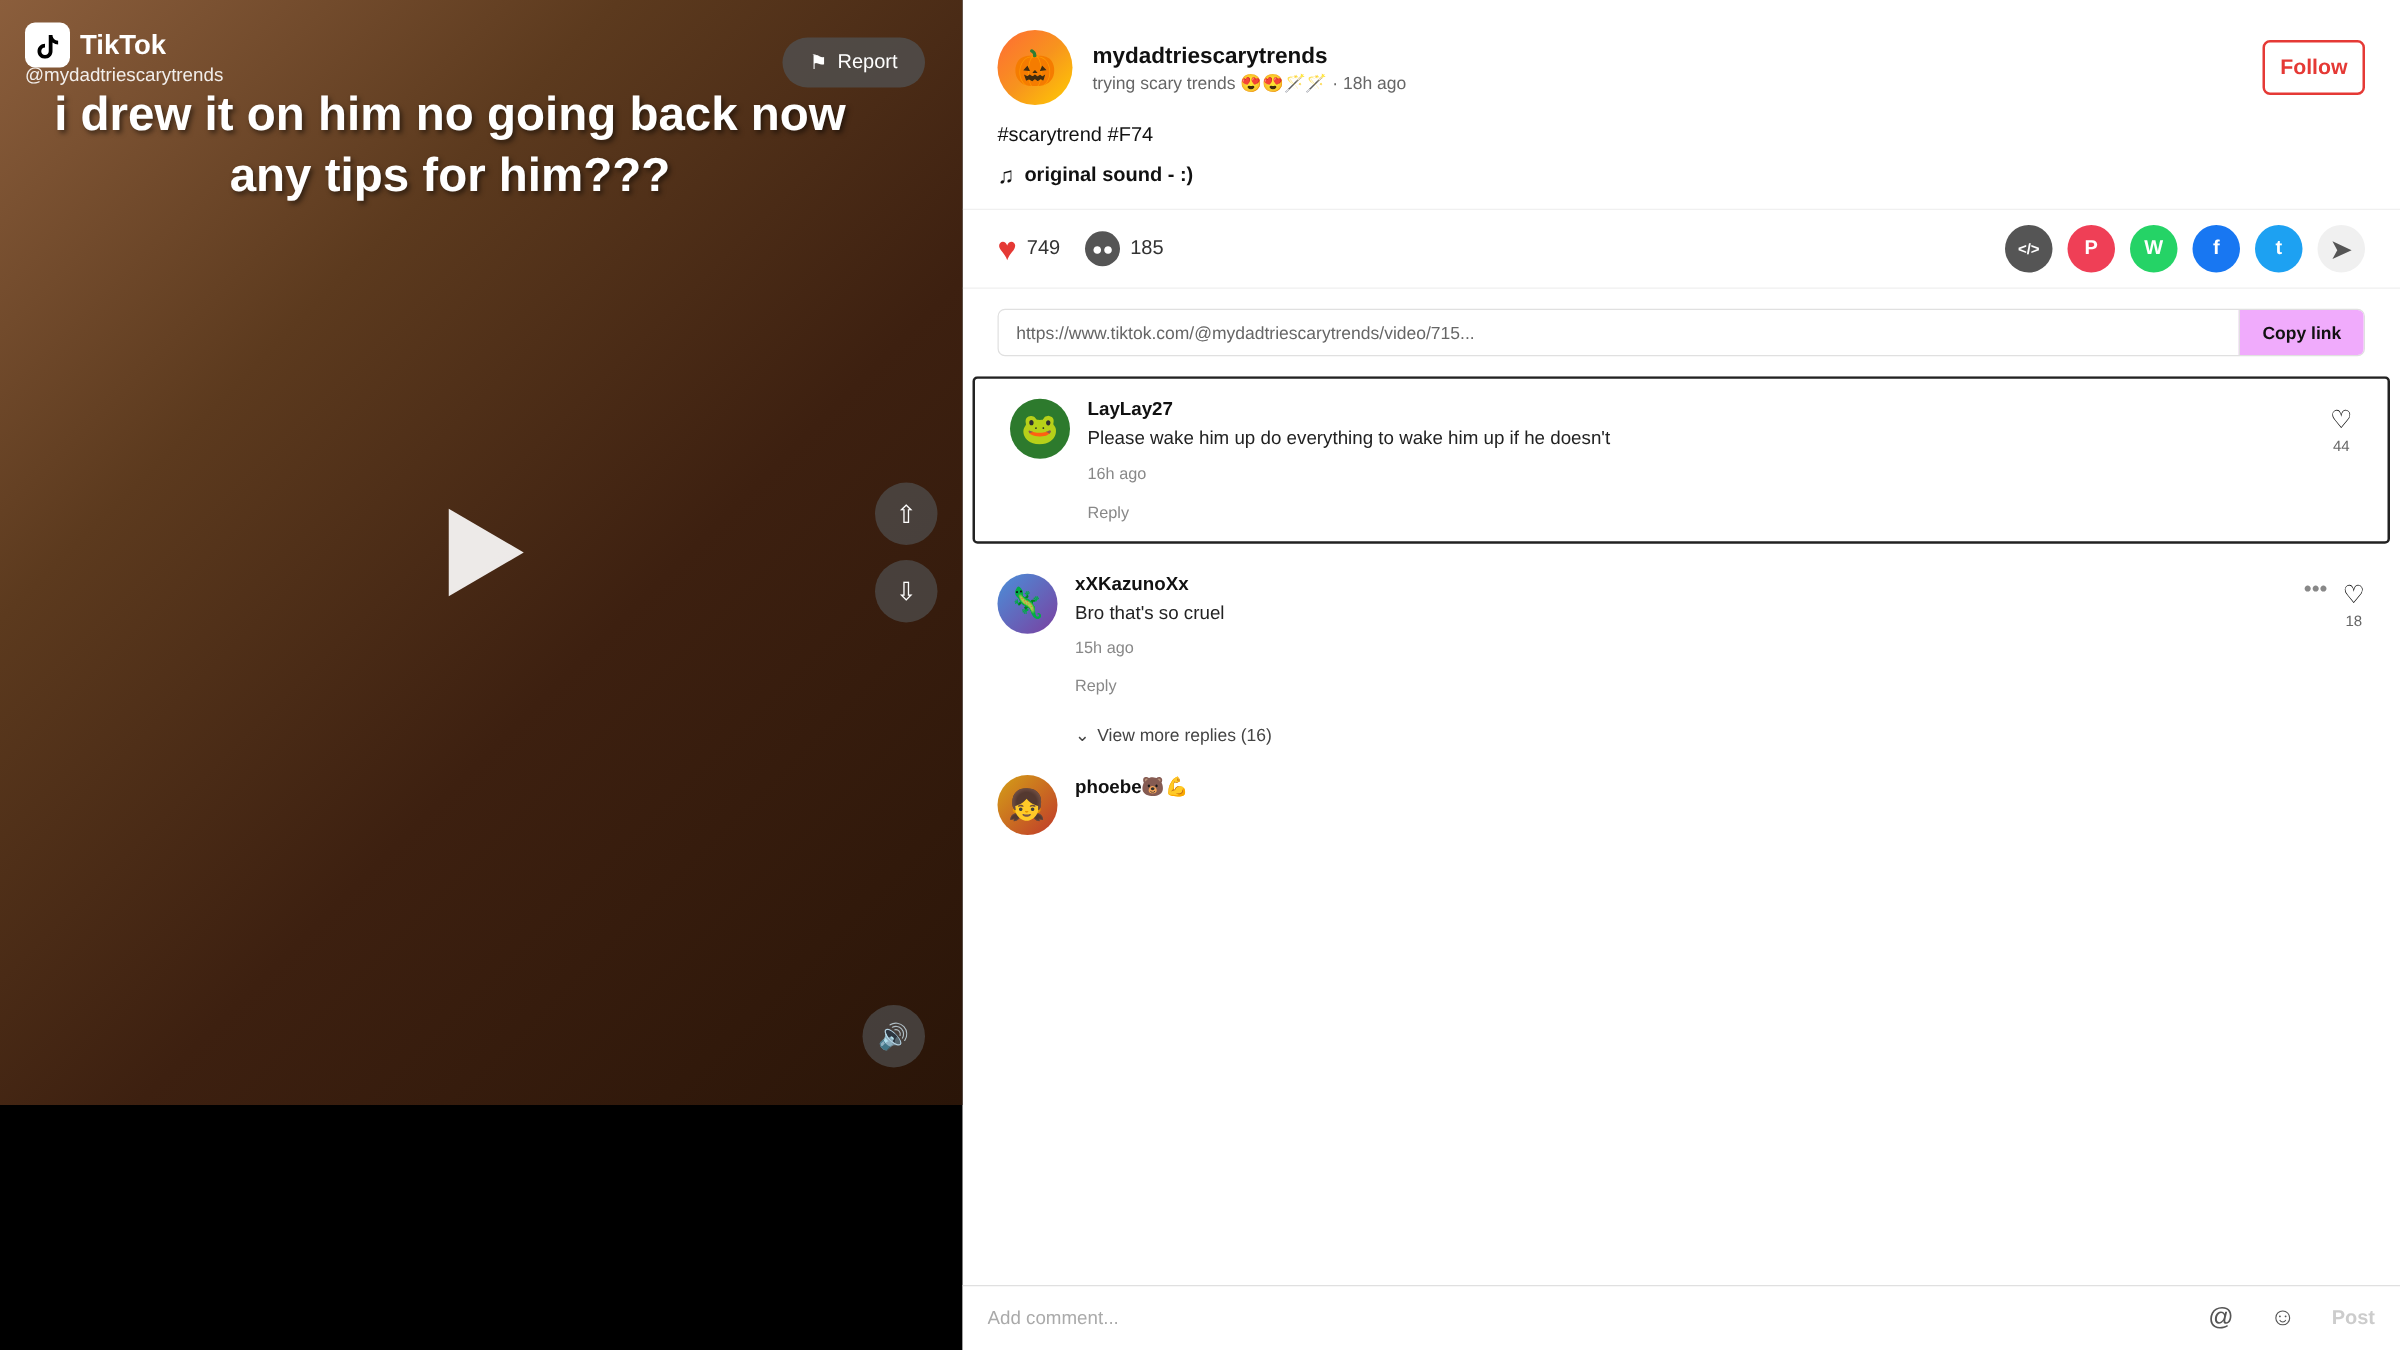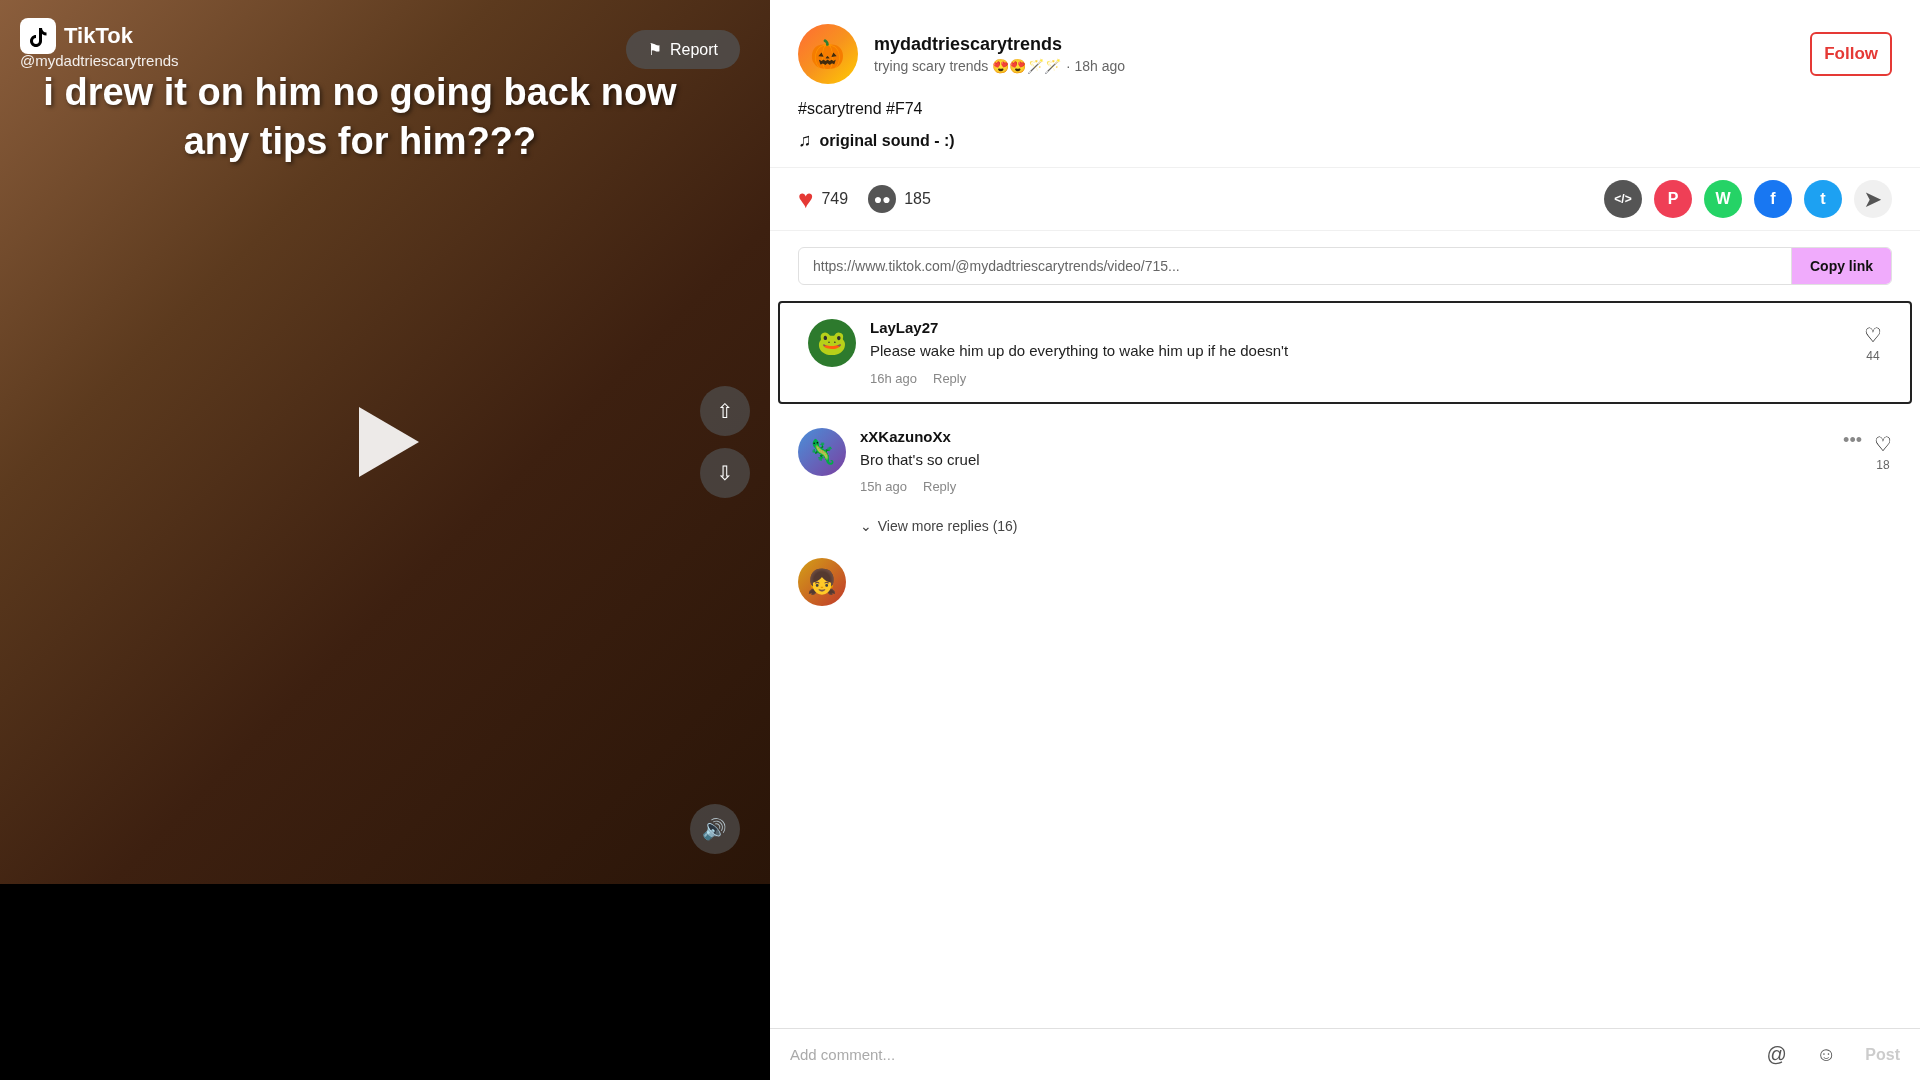--- a/index.html
+++ b/index.html
@@ -363,21 +363,21 @@
     .comment-text {
       font-size: 15px;
       color: #222;
       line-height: 1.5;
     }
 
     .comment-meta {
       margin-top: 8px;
       display: flex;
       gap: 16px;
-      align-items: center;
+      flex-direction: column;
     }
 
     .comment-time {
       font-size: 13px;
       color: #888;
     }
 
     .reply-btn {
       font-size: 13px;
       color: #888;
@@ -597,20 +597,23 @@
       <div class="comment-options">•••</div>
     </div>
 
     <div class="more-replies">
       <span>⌄</span>
       <span>View more replies (16)</span>
     </div>
 
     <div class="comment-item">
       <div class="comment-avatar avatar-phoebe">👧</div>
+      <div class="comment-body">
+        <div class="comment-username">phoebe🐻💪</div>
+      </div>
     </div>
 
   </div>
 
   <div class="comment-input-bar">
     <input class="comment-input" type="text" placeholder="Add comment..." style="">
     <span class="input-icon">@</span>
     <span class="input-icon">☺</span>
     <span class="post-btn">Post</span>
   </div>

